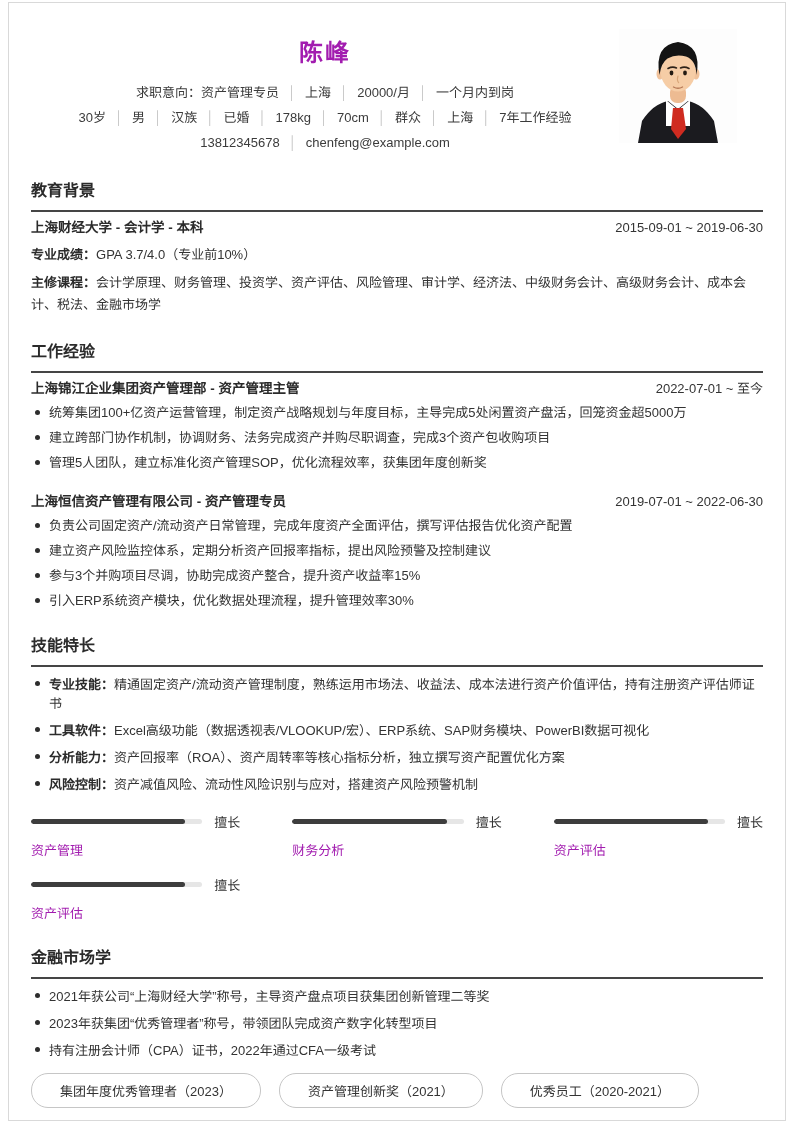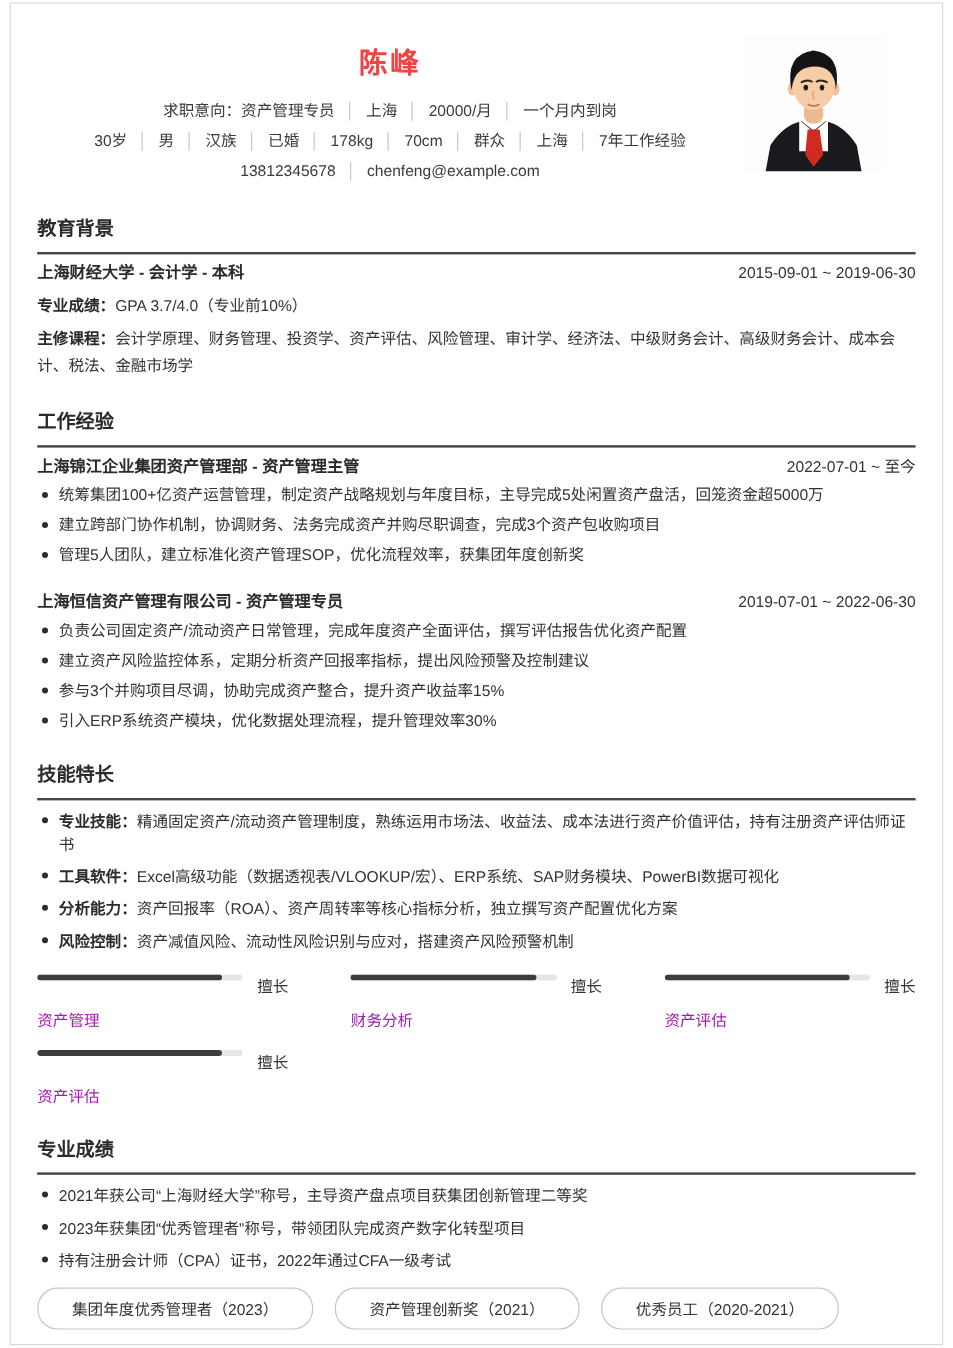--- a/index.html
+++ b/index.html
@@ -15,21 +15,21 @@
     height: 1119px;
     border: 1px solid #d9d9d9;
     background: #fff;
     padding: 26px 22px 0;
     overflow: hidden;
   }
 
   
   .header { display: flex; align-items: flex-start; }
   .header-left { flex: 1; text-align: center; padding-top: 4px; }
-  .name { font-size: 24px; font-weight: bold; color: #ef4444; margin: 0 0 12px; letter-spacing: 2px; }
+  .name { font-size: 24px; font-weight: bold; color: #a21caf; margin: 0 0 12px; letter-spacing: 2px; }
   .meta-line { font-size: 13px; color: #3b3b3b; line-height: 25px; white-space: nowrap; }
   .sep { color: #c6c6c6; margin: 0 9px; font-weight: normal; }
   .photo-wrap { width: 118px; height: 114px; margin-right: 26px; flex: 0 0 auto; }
   .photo-wrap svg { display: block; width: 100%; height: 100%; }
 
   
   .section { margin-top: 22px; }
   .section-title {
     font-size: 16px; font-weight: bold; color: #2b2b2b;
     padding-bottom: 9px; border-bottom: 2px solid #454545;
@@ -51,21 +51,21 @@
     content: ""; position: absolute; left: 4px; top: 6px;
     width: 5px; height: 5px; border-radius: 50%; background: #2d2d2d;
   }
   ul.bullets.loose li { line-height: 19px; margin-top: 8px; }
 
   
   .bars {
     display: grid; grid-template-columns: repeat(3, 1fr);
     column-gap: 52px; row-gap: 16px; margin-top: 18px;
   }
-  .bar-row { display: flex; align-items: flex-start; gap: 12px; }
+  .bar-row { display: flex; align-items: center; gap: 12px; }
   .bar-track { flex: 1; height: 5px; background: #e6e6e6; border-radius: 3px; overflow: hidden; }
   .bar-fill { height: 100%; background: #3d3d3d; border-radius: 3px; }
   .bar-level { font-size: 13px; color: #333; white-space: nowrap; }
   .bar-name { font-size: 13px; color: #a21caf; margin-top: 9px; }
 
   
   .pills { display: flex; gap: 18px; margin-top: 13px; }
   .pill {
     border: 1px solid #c6c6c6; border-radius: 17px;
     padding: 7px 28px; font-size: 13px; color: #333; white-space: nowrap;
@@ -208,21 +208,21 @@
             </div>
           <span class="bar-level">擅长</span>
         </div>
         <div class="bar-name">资产评估</div>
       </div>
       <div class="bar-item"></div>
     </div>
   </div>
 
   <div class="section">
-    <div class="section-title">专业成绩</div>
+    <div class="section-title">金融市场学</div>
     <ul class="bullets loose">
       <li>2021年获公司“上海财经大学”称号，主导资产盘点项目获集团创新管理二等奖</li>
       <li>2023年获集团“优秀管理者”称号，带领团队完成资产数字化转型项目</li>
       <li>持有注册会计师（CPA）证书，2022年通过CFA一级考试</li>
     </ul>
     <div class="pills">
       <span class="pill">集团年度优秀管理者（2023）</span>
       <span class="pill">资产管理创新奖（2021）</span>
       <span class="pill">优秀员工（2020-2021）</span>
     </div>

